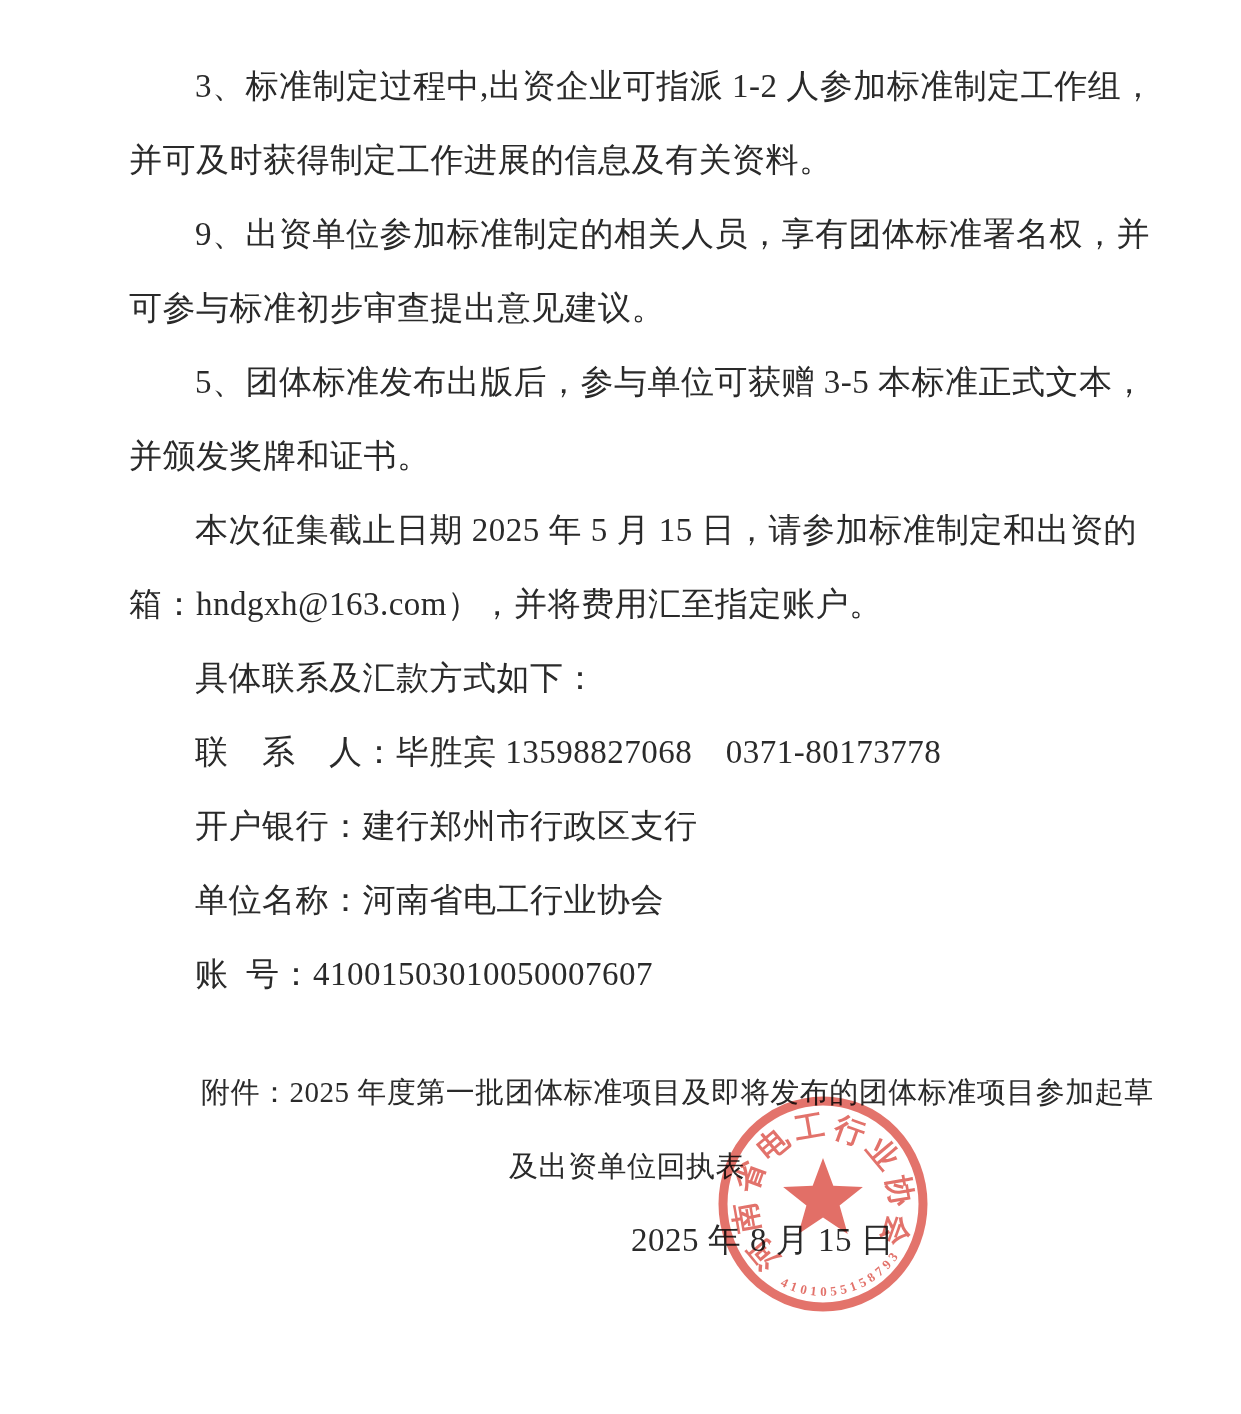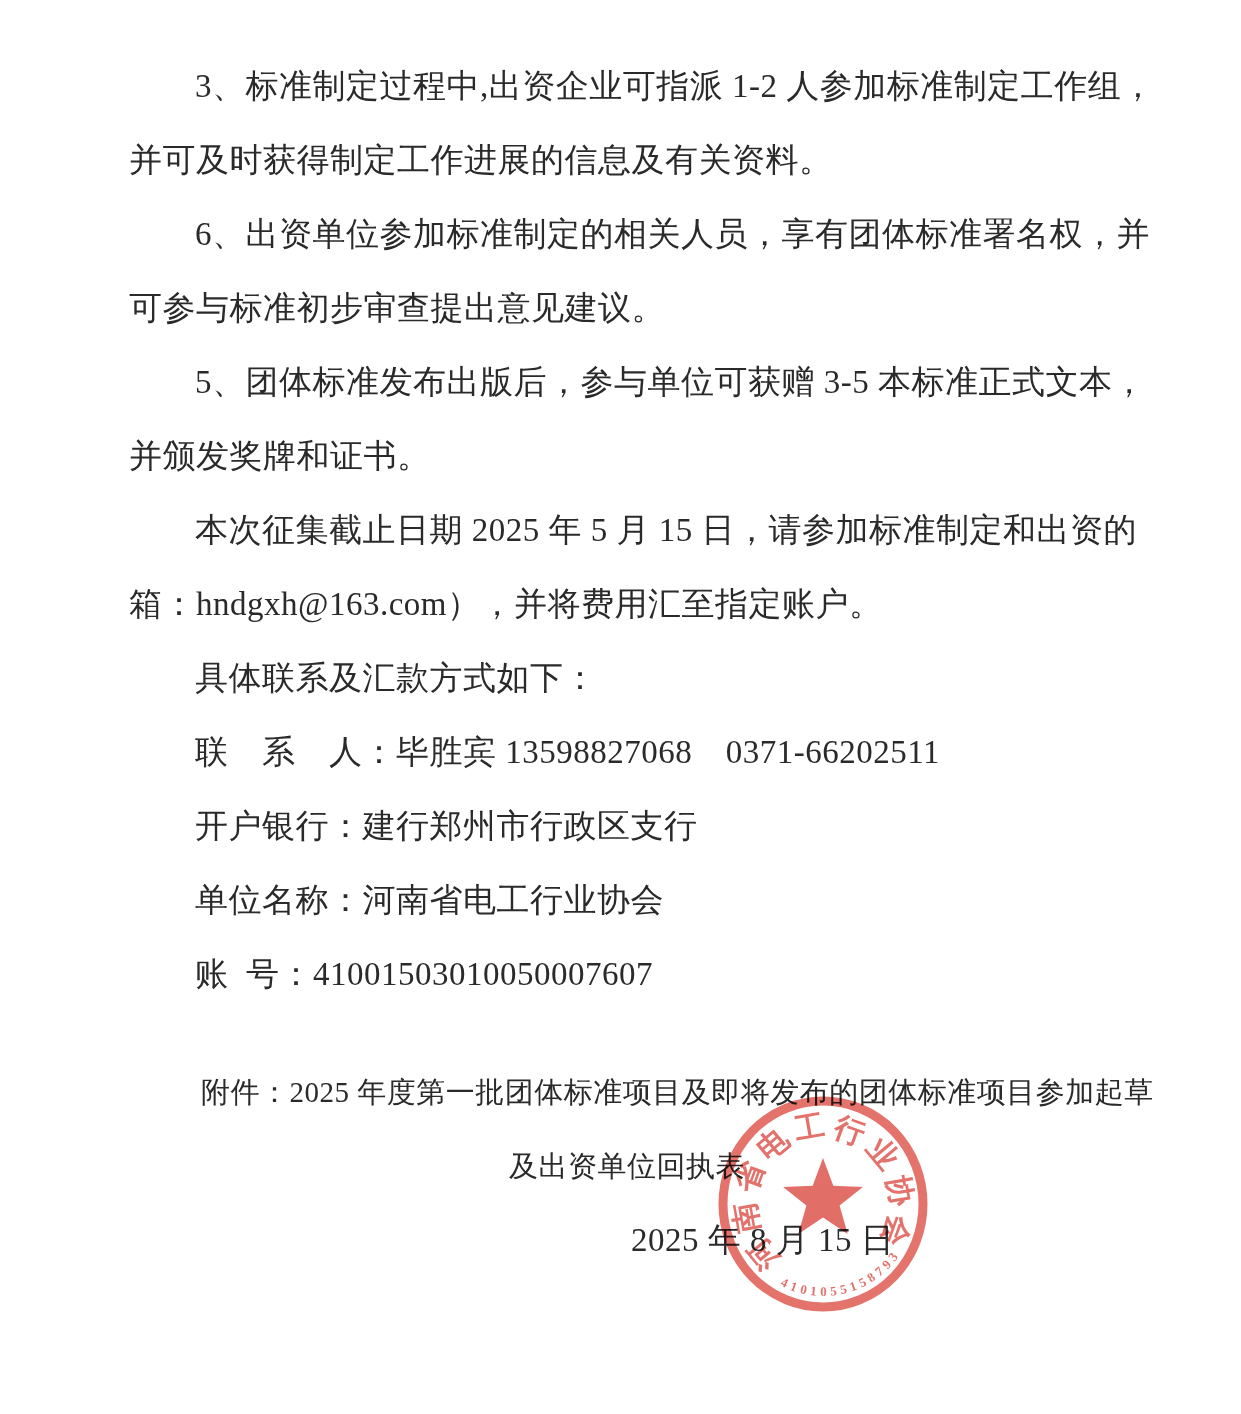--- a/index.html
+++ b/index.html
@@ -41,32 +41,32 @@
 </style>
 </head>
 <body>
 
 <div class="doc">
   <div class="content">
 
     <p class="line indent">3、标准制定过程中,出资企业可指派 1-2 人参加标准制定工作组，</p>
     <p class="line">并可及时获得制定工作进展的信息及有关资料。</p>
 
-    <p class="line indent">6、出资单位参加标准制定的相关人员，享有团体标准署名权，并</p>
+    <p class="line indent">9、出资单位参加标准制定的相关人员，享有团体标准署名权，并</p>
     <p class="line">可参与标准初步审查提出意见建议。</p>
 
     <p class="line indent">5、团体标准发布出版后，参与单位可获赠 3-5 本标准正式文本，</p>
     <p class="line">并颁发奖牌和证书。</p>
 
     <p class="line indent">本次征集截止日期 2025 年 5 月 15 日，请参加标准制定和出资的</p>
     <p class="line">箱：hndgxh@163.com），并将费用汇至指定账户。</p>
 
     <p class="line indent">具体联系及汇款方式如下：</p>
 
-    <p class="line indent">联　系　人：毕胜宾 13598827068　0371-66202511</p>
+    <p class="line indent">联　系　人：毕胜宾 13598827068　0371-80173778</p>
     <p class="line indent">开户银行：建行郑州市行政区支行</p>
     <p class="line indent">单位名称：河南省电工行业协会</p>
     <p class="line indent">账  号：41001503010050007607</p>
 
     <p class="line attach first">附件：2025 年度第一批团体标准项目及即将发布的团体标准项目参加起草</p>
     <p class="line attach">及出资单位回执表</p>
 
     <p class="line sig-date">2025 年 8 月 15 日</p>
   </div>
 

